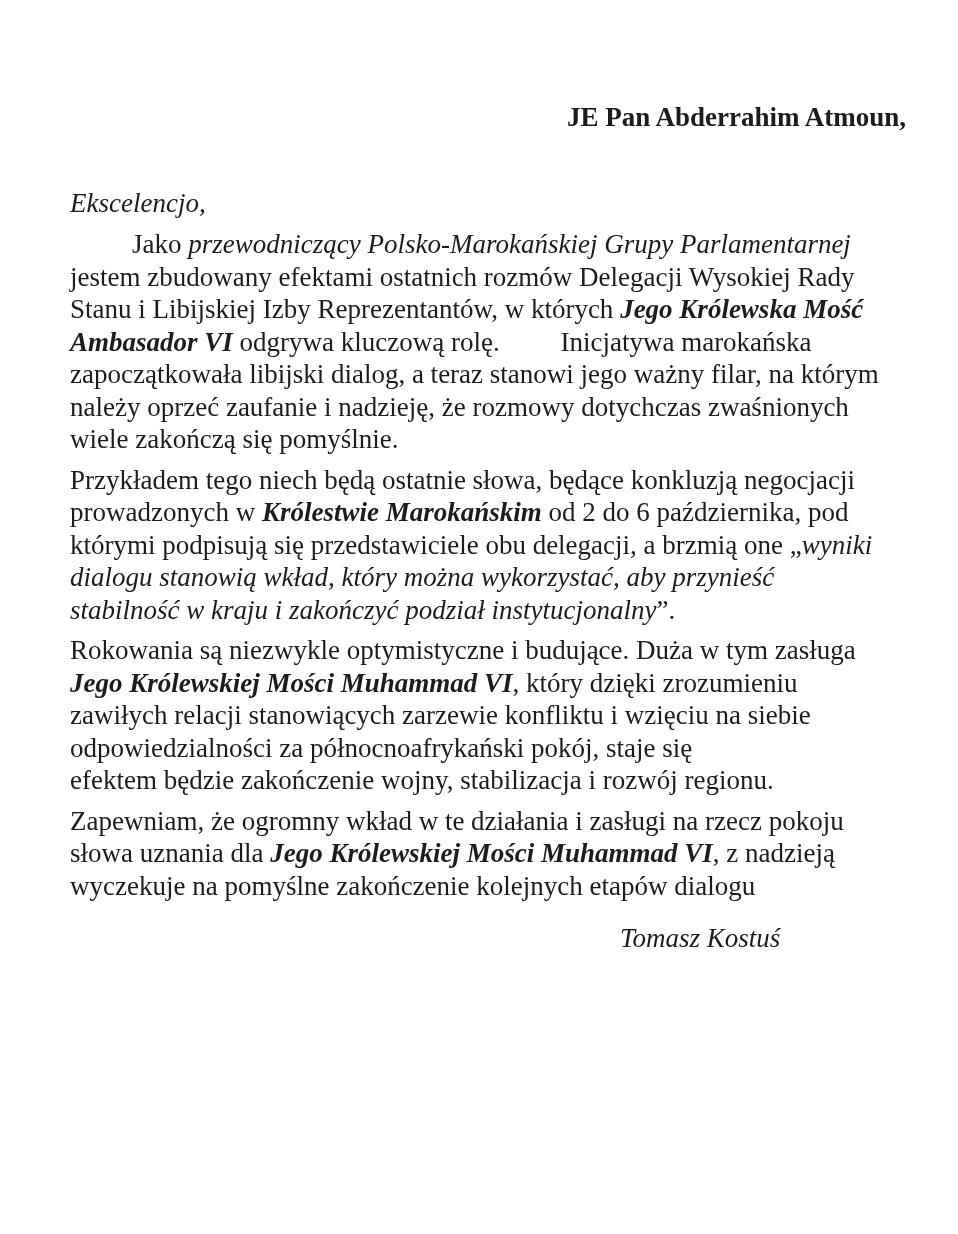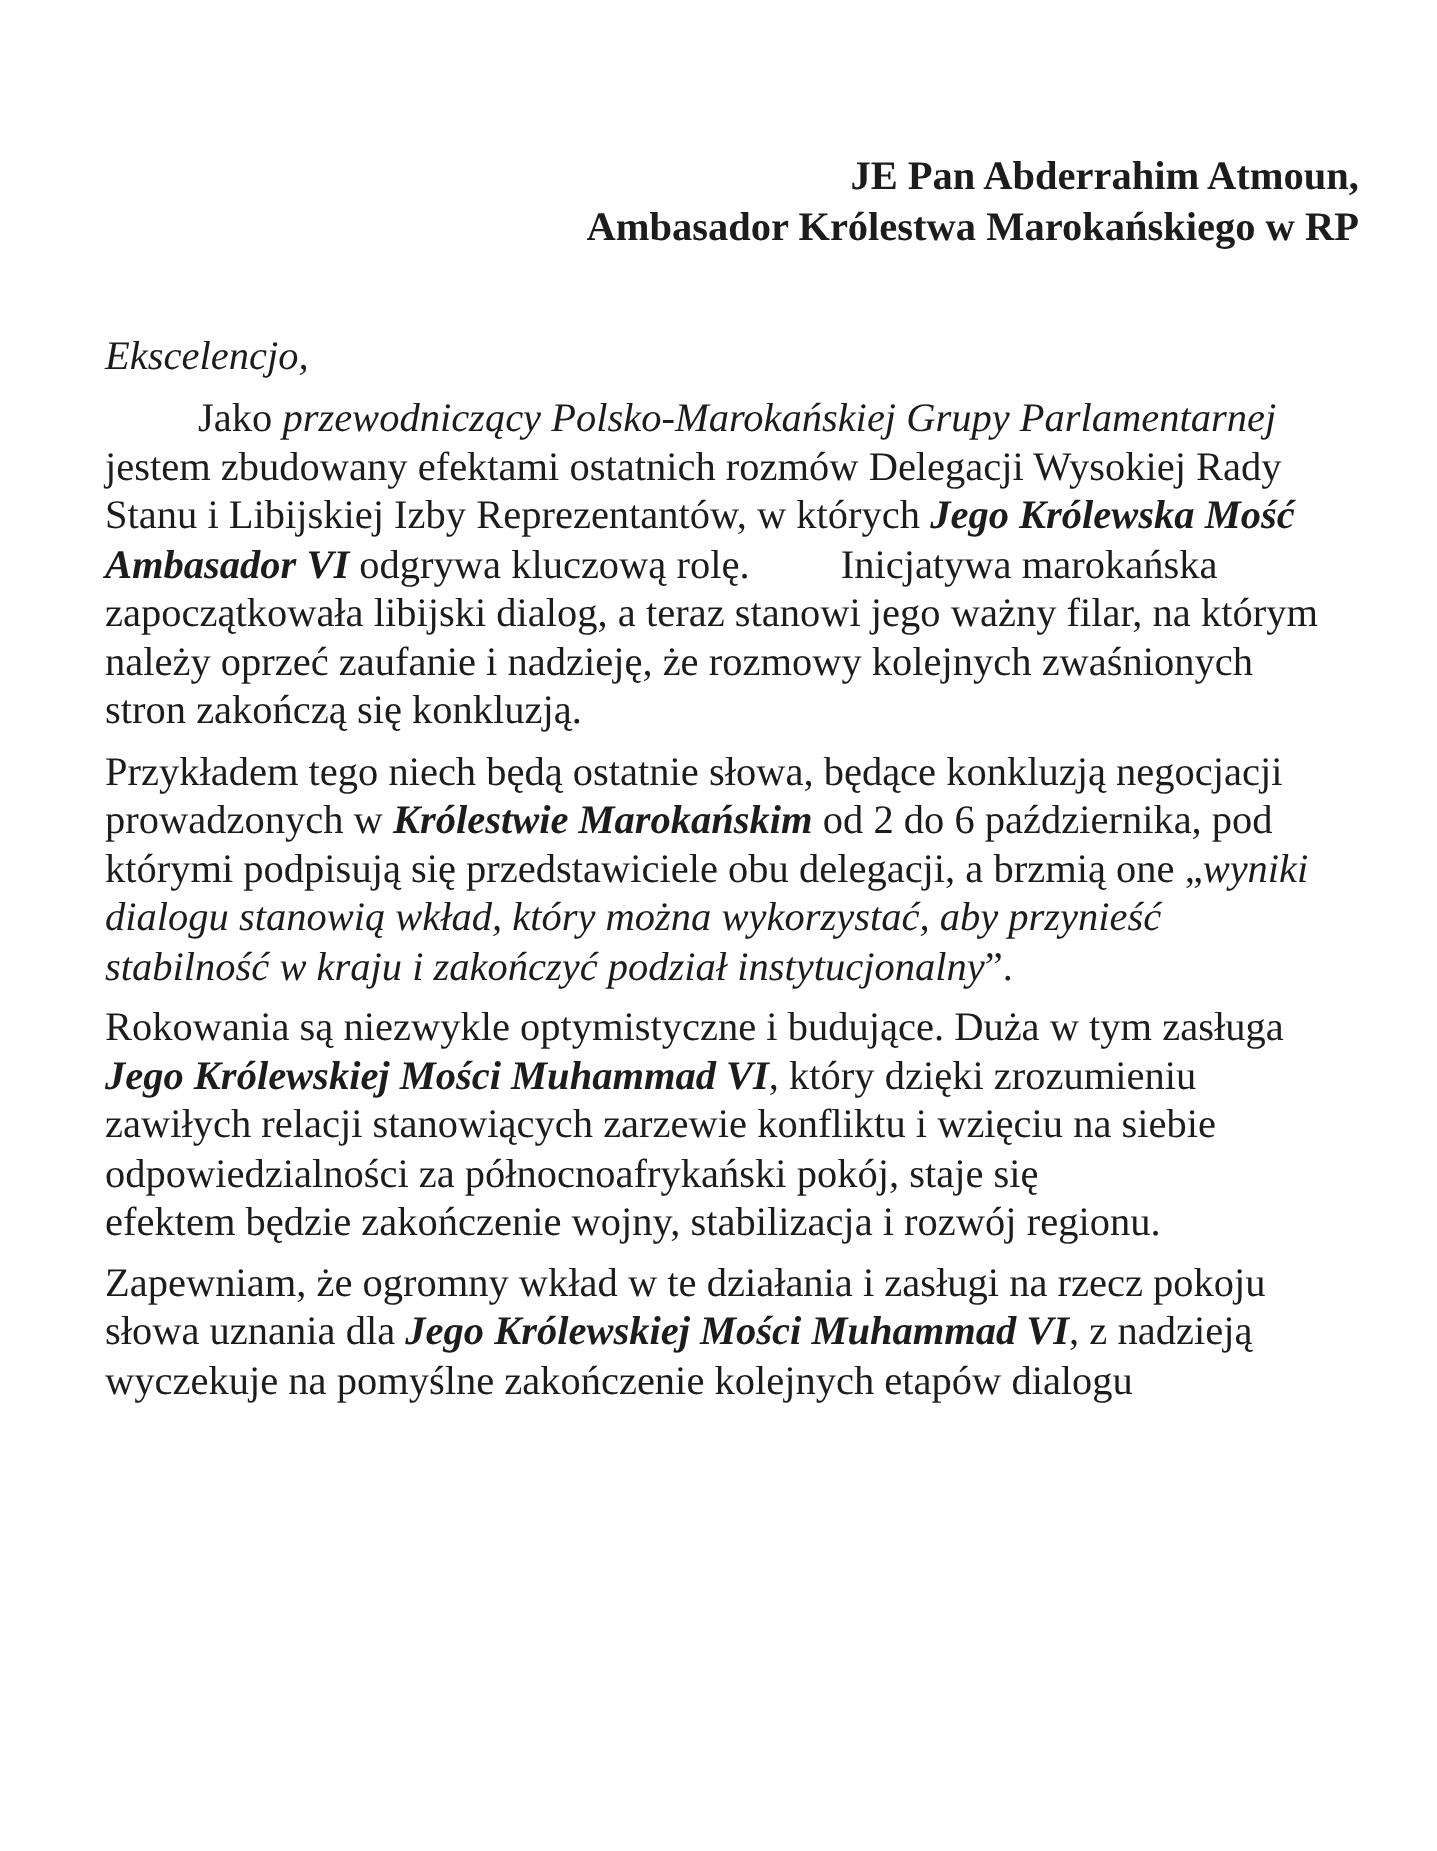--- a/index.html
+++ b/index.html
@@ -49,34 +49,33 @@
     font-style: italic;
     line-height: 33.5px;
   }
 </style>
 </head>
 <body>
 
 <div class="page">
   <div class="recipient">
     <div>JE Pan Abderrahim Atmoun,</div>
-    <div>Ambasador Królestwa Marokańskiego w RP</div>
   </div>
 
   <div class="salutation">Ekscelencjo,</div>
 
   <div id="letter-body">
       <div class="paragraph indent">
         <div class="line"><span class="r">Jako </span><span class="i">przewodniczący Polsko-Marokańskiej Grupy Parlamentarnej</span></div>
         <div class="line"><span class="r">jestem zbudowany efektami ostatnich rozmów Delegacji Wysokiej Rady</span></div>
         <div class="line"><span class="r">Stanu i Libijskiej Izby Reprezentantów, w których </span><span class="bi">Jego Królewska Mość</span></div>
         <div class="line"><span class="bi">Ambasador VI</span><span class="r"> odgrywa kluczową rolę.&nbsp;&nbsp;&nbsp;&nbsp;&nbsp;&nbsp;&nbsp;&nbsp; Inicjatywa marokańska</span></div>
         <div class="line"><span class="r">zapoczątkowała libijski dialog, a teraz stanowi jego ważny filar, na którym</span></div>
-        <div class="line"><span class="r">należy oprzeć zaufanie i nadzieję, że rozmowy kolejnych zwaśnionych</span></div>
-        <div class="line"><span class="r">stron zakończą się konkluzją.</span></div>
+        <div class="line"><span class="r">należy oprzeć zaufanie i nadzieję, że rozmowy dotychczas zwaśnionych</span></div>
+        <div class="line"><span class="r">wiele zakończą się pomyślnie.</span></div>
       </div>
       <div class="paragraph">
         <div class="line"><span class="r">Przykładem tego niech będą ostatnie słowa, będące konkluzją negocjacji</span></div>
         <div class="line"><span class="r">prowadzonych w </span><span class="bi">Królestwie Marokańskim</span><span class="r"> od 2 do 6 października, pod</span></div>
         <div class="line"><span class="r">którymi podpisują się przedstawiciele obu delegacji, a brzmią one „</span><span class="i">wyniki</span></div>
         <div class="line"><span class="i">dialogu stanowią wkład, który można wykorzystać, aby przynieść</span></div>
         <div class="line"><span class="i">stabilność w kraju i zakończyć podział instytucjonalny</span><span class="r">”.</span></div>
       </div>
       <div class="paragraph">
         <div class="line"><span class="r">Rokowania są niezwykle optymistyczne i budujące. Duża w tym zasługa</span></div>

